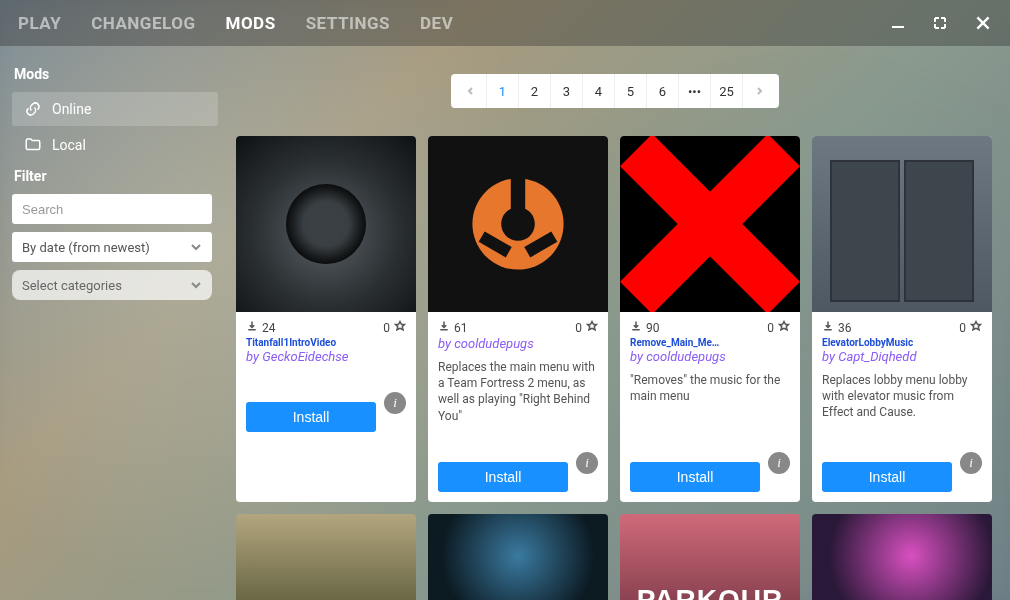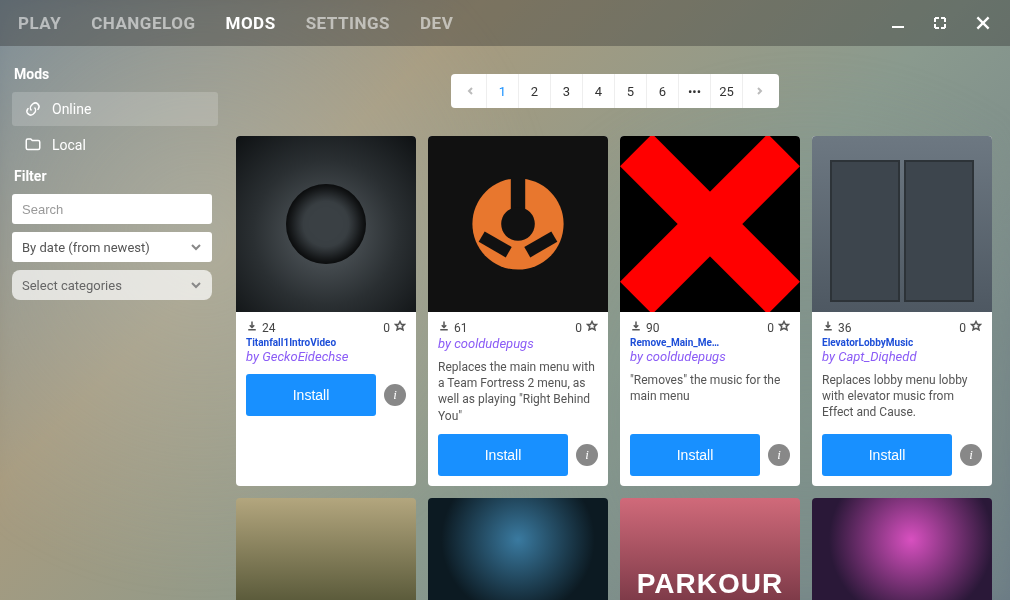--- a/index.html
+++ b/index.html
@@ -101,22 +101,22 @@
 .card-img { width: 180px; height: 176px; display: flex; align-items: center; justify-content: center; }
 .card-body { padding: 8px 10px 10px; flex: 1; display: flex; flex-direction: column; }
 .stat-row { display: flex; align-items: center; font-size: 12px; color: #444; gap: 4px; }
 .stat-row .right { margin-left: auto; display: flex; align-items: center; gap: 4px; }
 .stat-row svg { width: 12px; height: 12px; stroke: #555; fill: none; stroke-width: 2; }
 .card-title { font-size: 10px; font-weight: 700; color: #1d4ed8; margin-top: 2px; white-space: nowrap; overflow: hidden; text-overflow: ellipsis; }
 .card-author { font-size: 13px; font-style: italic; color: #8b5cf6; margin-top: 1px; }
 .card-desc { font-size: 12px; color: #555; margin-top: 8px; line-height: 1.35; flex: 1; }
 .card-footer { display: flex; gap: 8px; align-items: center; margin-top: 10px; }
 .install-btn {
-  flex: 1; height: 42px; background: #1890ff; color: #fff;
-  border: none; border-radius: 3px; font-size: 14px; cursor: pointer;
+  flex: 1; height: 30px; background: #1890ff; color: #fff;
+  border: none; border-radius: 3px; font-size: 14px; cursor: pointer; margin-top: 28px;
 }
 .info-btn {
   width: 22px; height: 22px; border-radius: 50%; background: #888;
   color: #fff; display: inline-flex; align-items: center; justify-content: center;
   font-family: Georgia, serif; font-style: italic; font-size: 13px; cursor: pointer;
 }
 
 
 .peek-row { display: flex; gap: 12px; margin-top: 12px; }
 .peek { width: 180px; height: 104px; border-radius: 4px 4px 0 0; overflow: hidden; }

